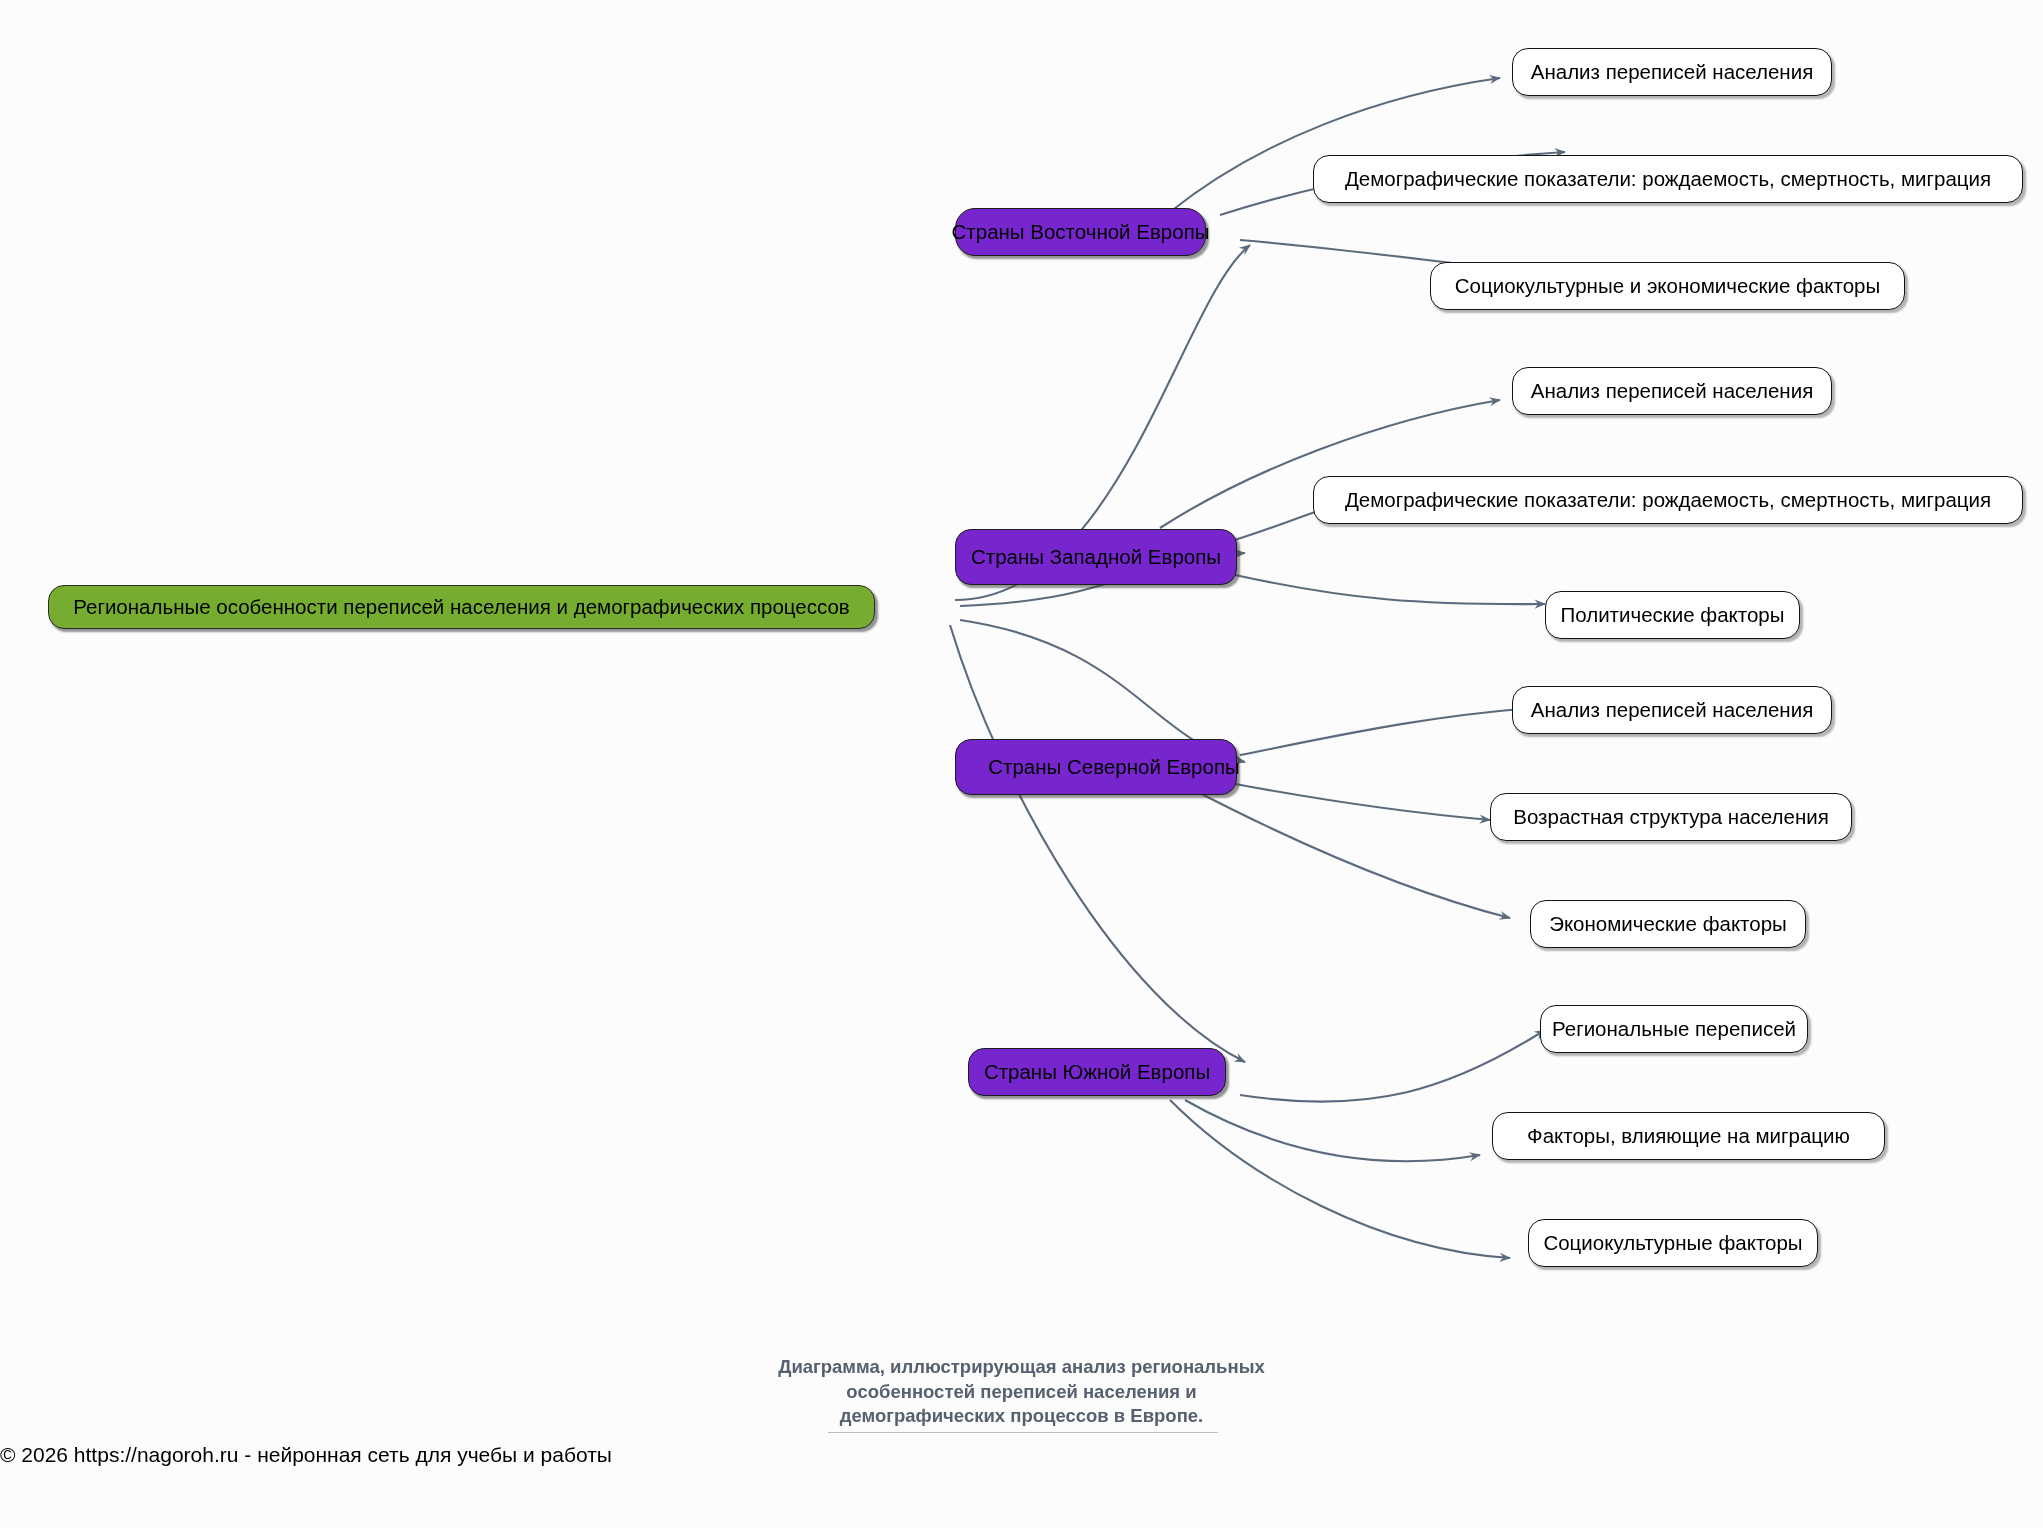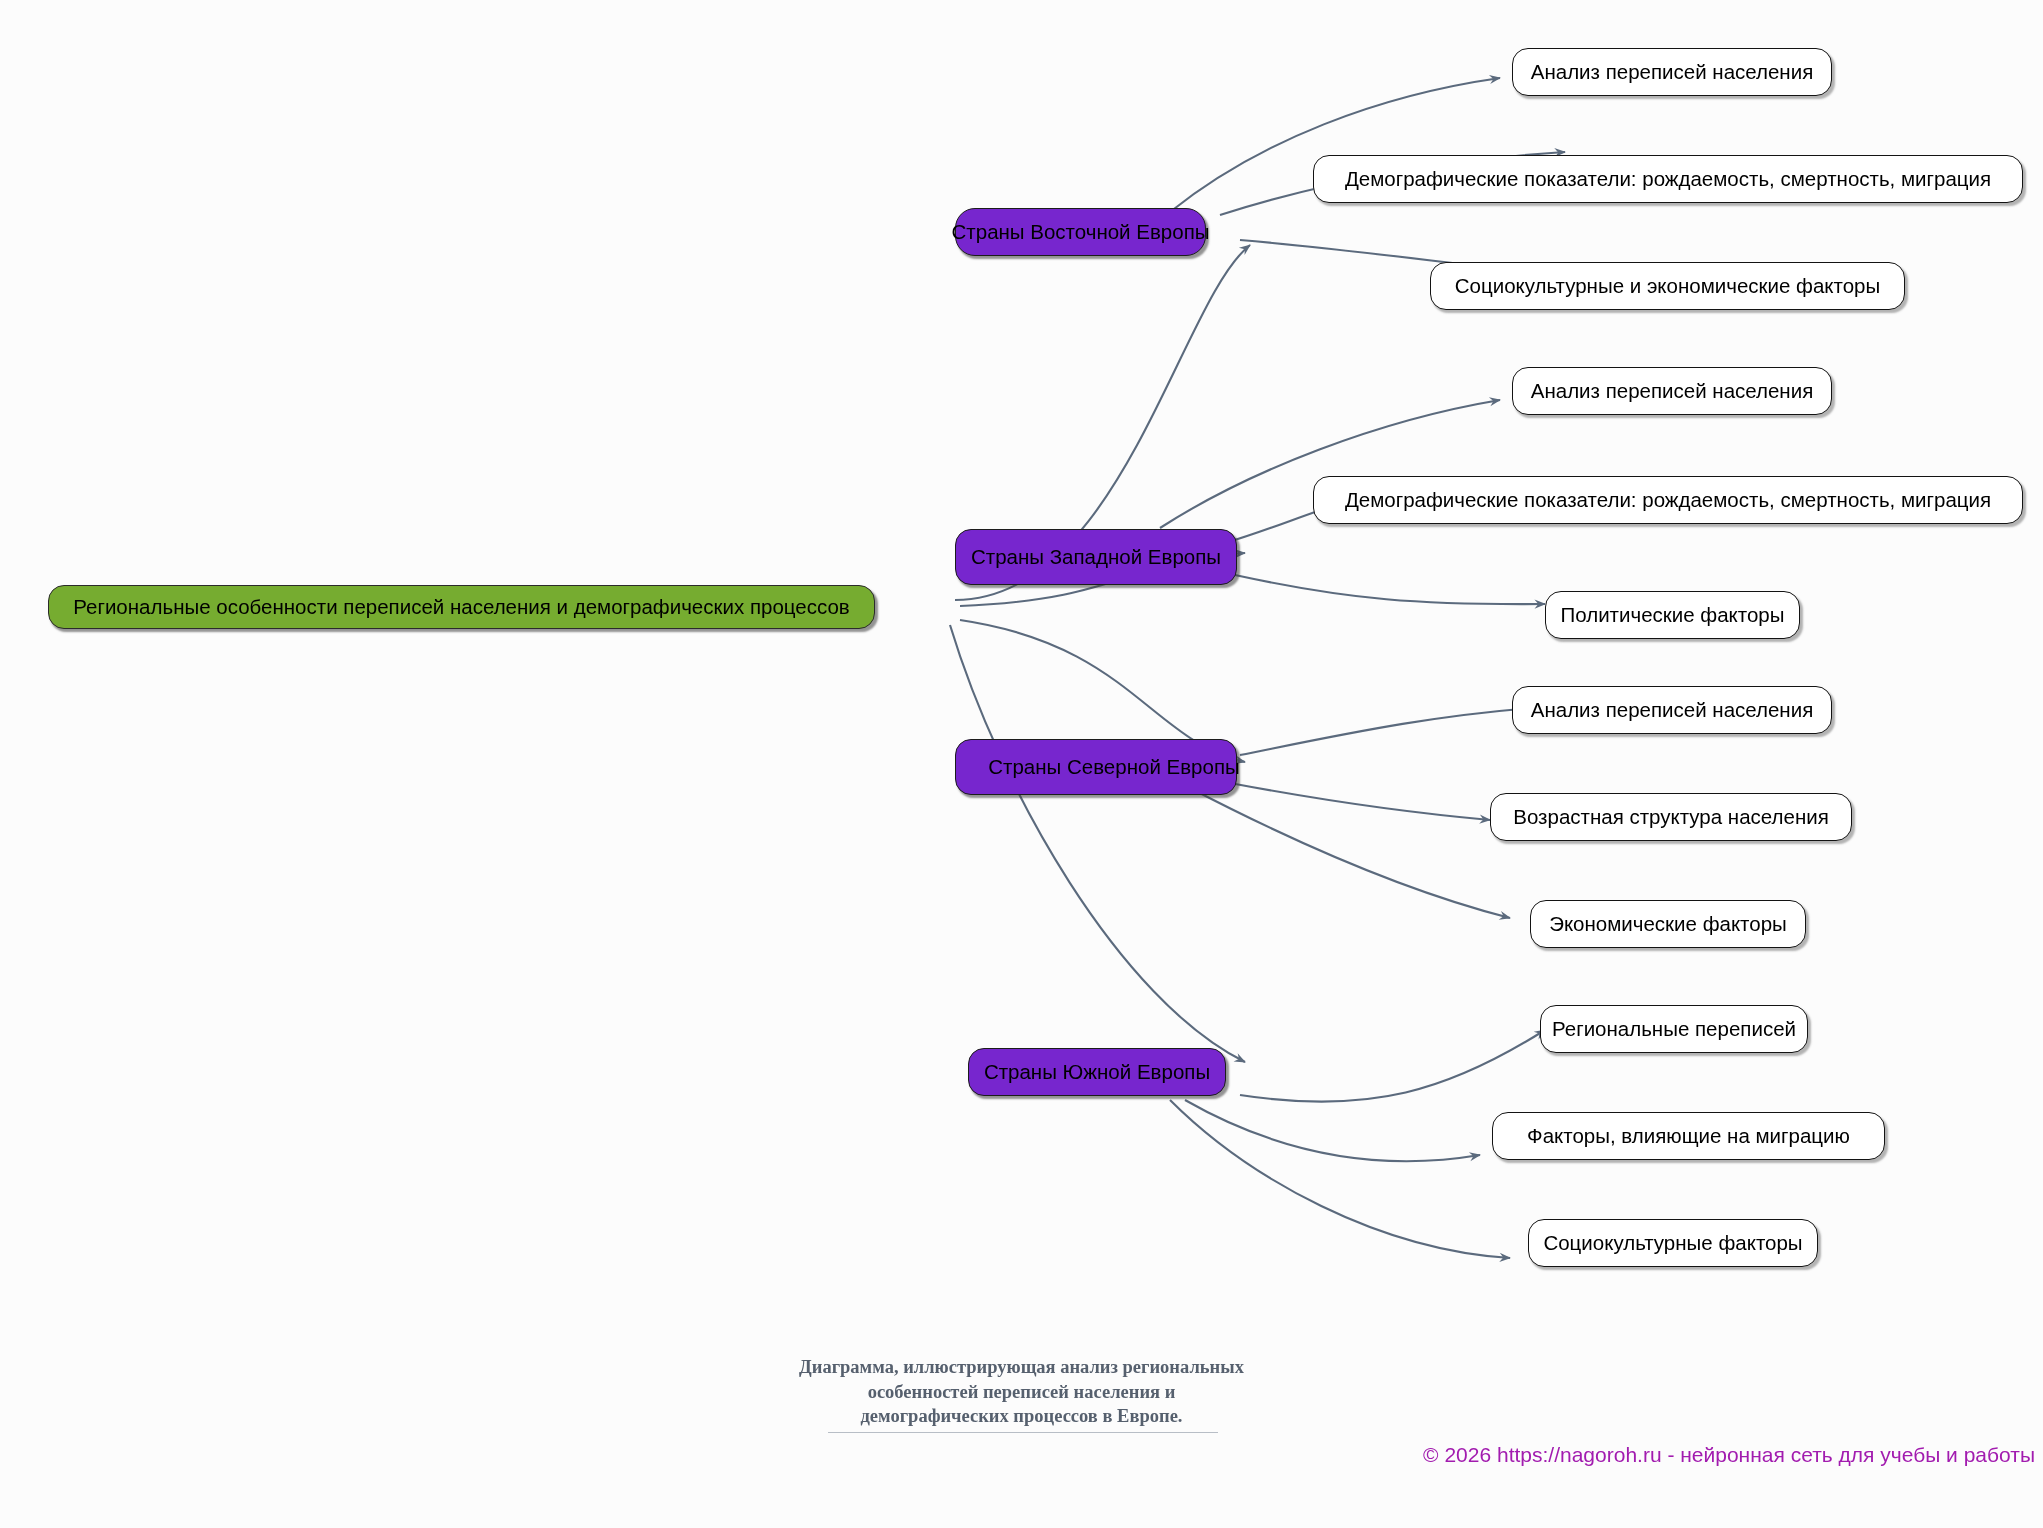--- a/index.html
+++ b/index.html
@@ -42,32 +42,31 @@
     box-shadow:2.5px 3px 2px rgba(90,90,90,.45);
   }
   .caption{
     position:absolute;
     left:0;right:0;
     text-align:center;
     color:#56606e;
     font-weight:bold;
     font-size:18.5px;
     line-height:1.33;
-    font-family:Liberation Serif, serif;
   }
   .rule{
     position:absolute;
     height:0;
     border-top:1.4px solid #b8bec6;
   }
   .footer{
     position:absolute;
-    left:0;right:8px;
-    text-align:right;
-    color:#a21caf;
+    left:0;right:0;
+    text-align:left;
+    color:#000000;
     font-size:21px;
   }
 </style>
 </head>
 <body>
 
 <div id="canvas">
 
   <svg id="wires" viewBox="0 0 2043 1528" xmlns="http://www.w3.org/2000/svg">
     <defs>

